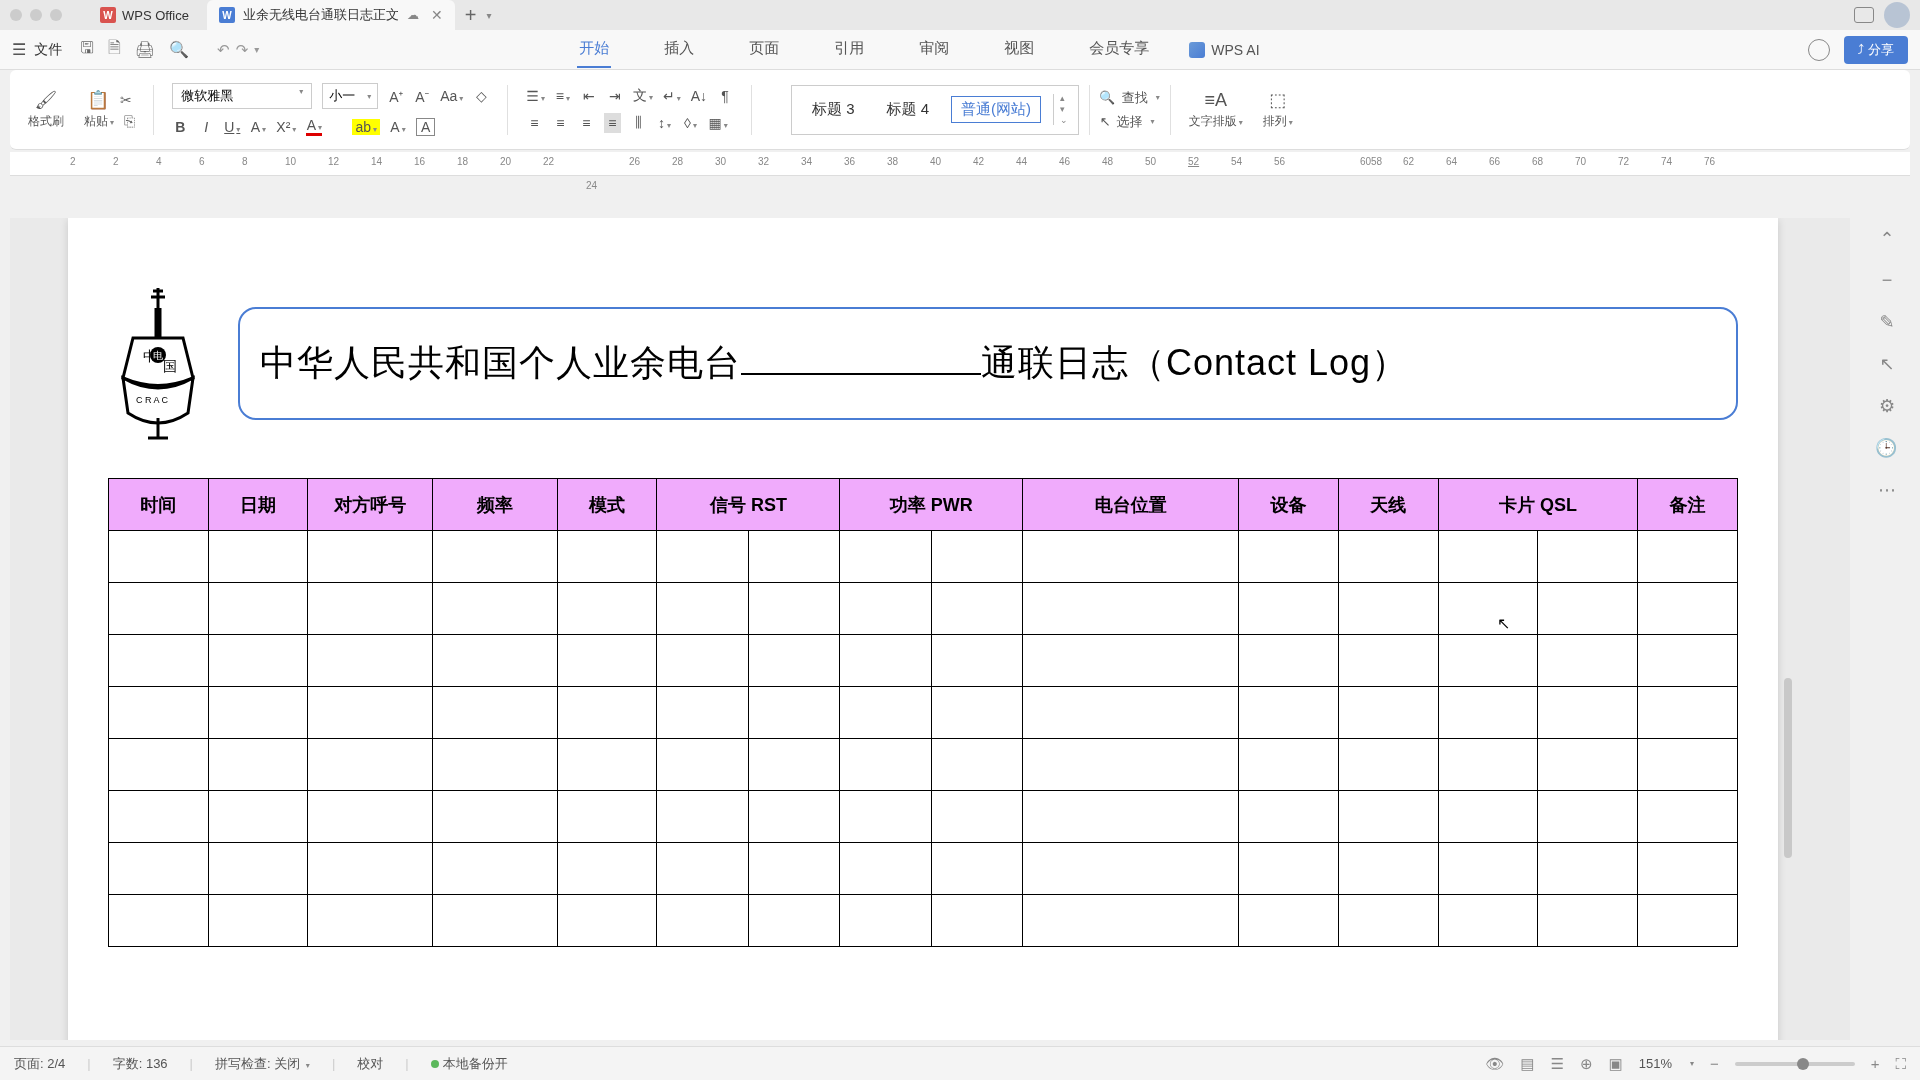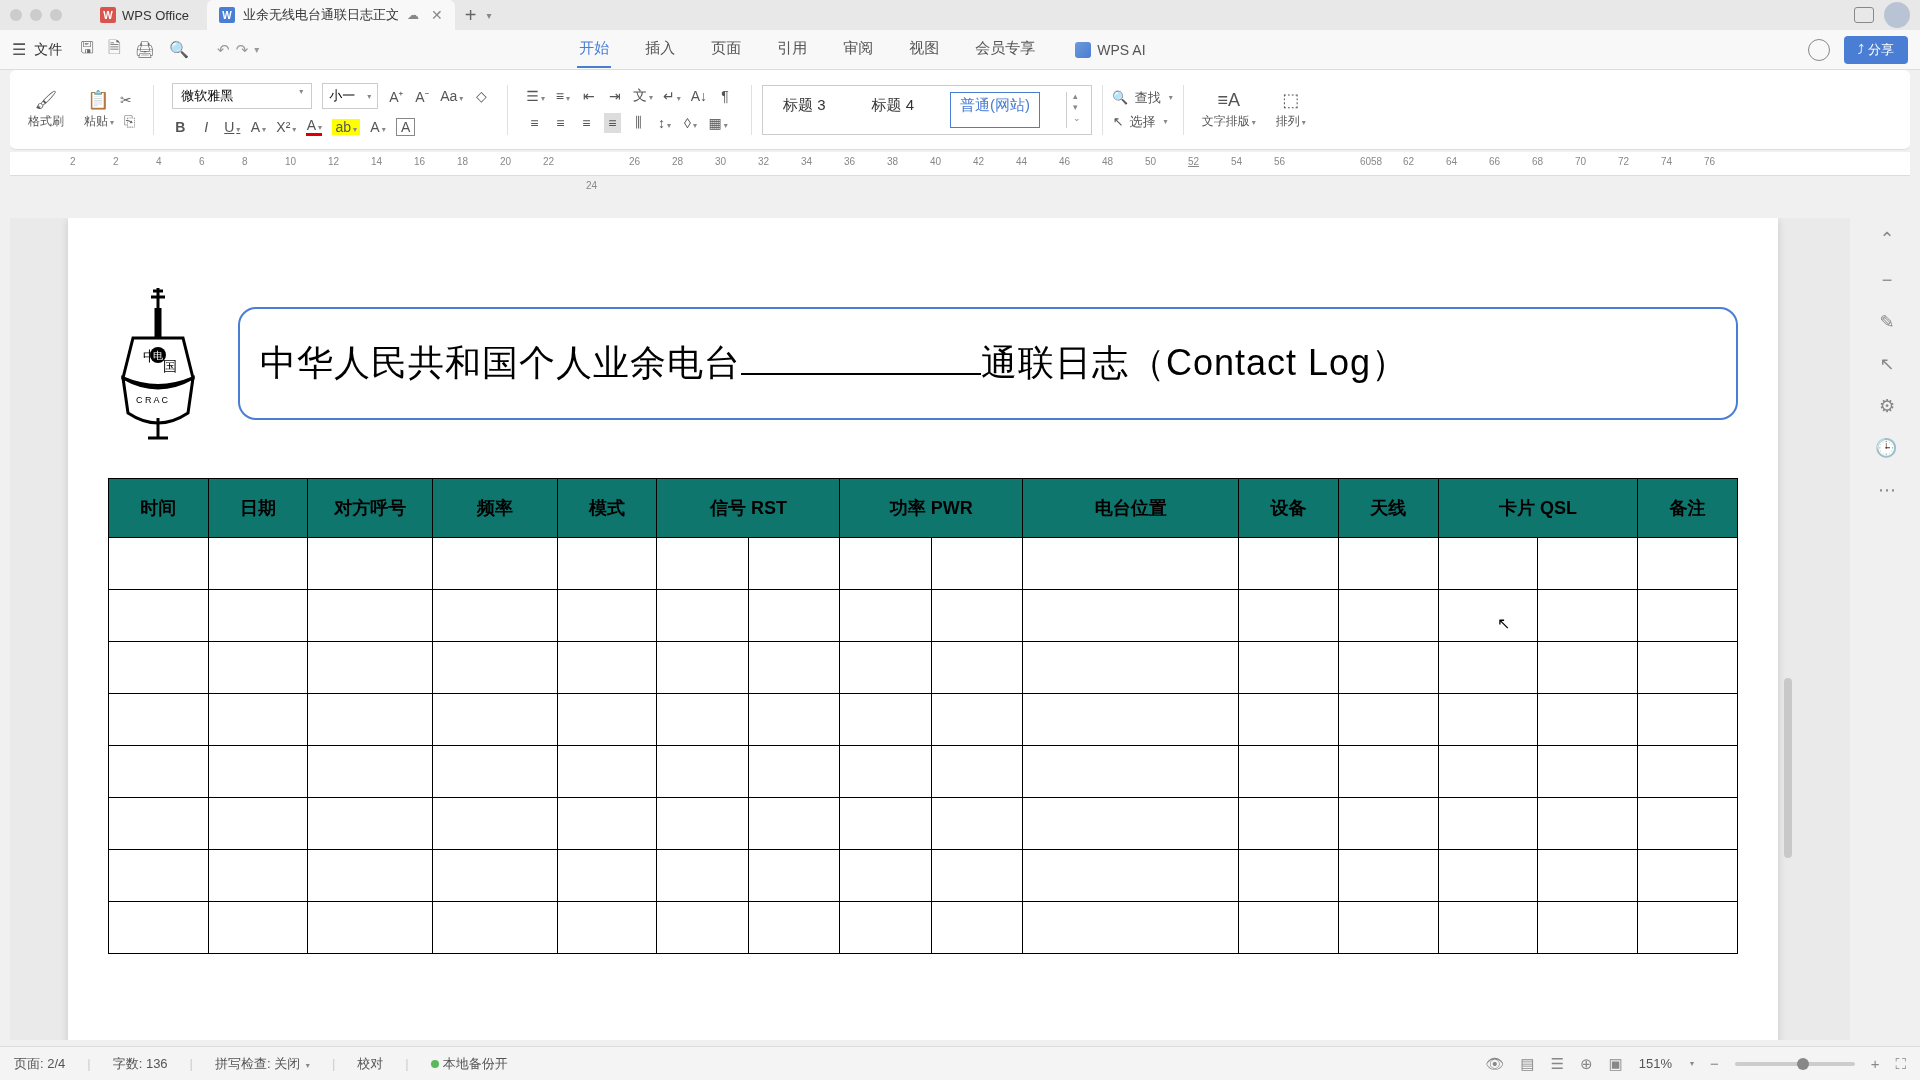--- a/index.html
+++ b/index.html
@@ -23,21 +23,21 @@
 .avatar { width:26px; height:26px; border-radius:50%; background:#b8c4d4; }
 
 
 .menubar { height:40px; background:#f8f8f8; border-bottom:1px solid #ddd; display:flex; align-items:center; padding:0 12px; gap:8px; }
 .hamburger { font-size:16px; color:#555; }
 .file-txt { font-size:14px; color:#333; margin-right:10px; }
 .qa-icons { display:flex; gap:14px; align-items:center; margin-right:20px; }
 .qa-icons span { color:#666; font-size:16px; }
 .history { display:flex; gap:6px; align-items:center; margin-right:30px; }
 .history span { color:#999; font-size:15px; }
-.menutabs { display:flex; gap:32px; margin-left:280px; }
+.menutabs { display:flex; gap:51px; margin-left:280px; }
 .menutab { font-size:15px; color:#555; padding:8px 2px; }
 .menutab.active { color:#4a7dd4; border-bottom:2px solid #4a7dd4; font-weight:500; }
 .wps-ai { display:flex; align-items:center; gap:6px; font-size:14px; color:#555; margin-left:30px; }
 .wps-ai-icon { width:16px; height:16px; background:linear-gradient(135deg,#6b9bd8,#4a7dd4); border-radius:3px; }
 .menubar-right { margin-left:auto; display:flex; gap:14px; align-items:center; }
 .cloud-ic { width:22px; height:22px; border:1.5px solid #888; border-radius:50%; }
 .share-btn { background:#4a7dd4; color:#fff; padding:5px 14px; border-radius:4px; font-size:13px; display:flex; align-items:center; gap:4px; }
 
 
 .ribbon { height:80px; background:#fff; border-bottom:1px solid #ddd; display:flex; align-items:center; padding:0 10px; gap:4px; margin:0 10px; border-radius:6px; }
@@ -48,21 +48,21 @@
 .ricon-sm { font-size:14px; color:#666; }
 .vsep { width:1px; height:50px; background:#e0e0e0; margin:0 6px; }
 .font-sel { border:1px solid #ccc; padding:3px 8px; font-size:13px; width:140px; display:flex; justify-content:space-between; align-items:flex-start; background:#fff; }
 .size-sel { border:1px solid #ccc; padding:3px 6px; font-size:13px; width:56px; display:flex; justify-content:space-between; align-items:center; background:#fff; }
 .fmt-row { display:flex; gap:10px; align-items:center; margin:3px 0; }
 .fmt-btn { font-size:14px; color:#555; min-width:16px; text-align:center; }
 .fmt-btn.bold { font-weight:bold; }
 .fmt-btn.italic { font-style:italic; }
 .fmt-btn.underline { text-decoration:underline; }
 .caret { font-size:8px; color:#888; margin-left:2px; }
-.style-box { border:1px solid #ccc; padding:6px 10px; display:flex; gap:26px; height:50px; }
+.style-box { border:1px solid #ccc; padding:6px 10px; display:flex; gap:12px; align-items:center; height:50px;margin-left:29px; }
 .style-item { font-size:15px; color:#333; padding:4px 10px; }
 .style-item.sel { border:1px solid #4a7dd4; color:#4a7dd4; padding:3px 9px; }
 .style-arrows { display:flex; flex-direction:column; gap:2px; border-left:1px solid #ccc; padding-left:6px; }
 .style-arrows span { font-size:9px; color:#888; line-height:1; }
 .search-grp { display:flex; flex-direction:column; gap:6px; }
 .search-item { display:flex; align-items:center; gap:6px; font-size:13px; color:#555; }
 
 
 .ruler-wrap { height:24px; background:#fff; margin:2px 10px 0; position:relative; border-bottom:1px solid #ddd; }
 .ruler { position:absolute; left:60px; right:60px; height:24px; display:flex; align-items:center; }
@@ -77,21 +77,21 @@
 .header-row { display:flex; align-items:center; gap:30px; margin-bottom:30px; }
 .logo { width:100px; height:170px; display:flex; align-items:center; justify-content:center; }
 .logo svg { width:90px; height:160px; }
 .title-box { flex:1; border:2px solid #4a7dd4; border-radius:18px; padding:30px 20px; }
 .title-text { font-size:36px; font-weight:500; color:#000; letter-spacing:1px; }
 .title-blank { display:inline-block; border-bottom:2px solid #000; width:240px; vertical-align:baseline; }
 
 
 .log-table { width:100%; border-collapse:collapse; }
 .log-table th, .log-table td { border:1.5px solid #000; text-align:center; font-size:18px; padding:10px 4px; }
-.log-table .hdr1 { background:#0f766e; font-weight:normal; height:59px; }
+.log-table .hdr1 { background:#f0abfc; font-weight:normal; height:52px; }
 .log-table .hdr2 { background:#ffe599; font-weight:normal; height:48px; }
 .log-table .datarow td { height:52px; background:#fff; }
 
 
 .right-tools { position:absolute; right:8px; top:218px; width:50px; display:flex; flex-direction:column; gap:20px; align-items:center; padding-top:10px; }
 .right-tools span { color:#888; font-size:18px; }
 
 
 .vscroll { position:absolute; right:58px; top:460px; width:8px; height:180px; background:#c8c8c8; border-radius:4px; }
 
@@ -202,21 +202,21 @@
       <span class="fmt-btn">Aa<span class="caret">▾</span></span>
       <span class="fmt-btn">◇</span>
     </div>
     <div class="fmt-row">
       <span class="fmt-btn bold">B</span>
       <span class="fmt-btn italic">I</span>
       <span class="fmt-btn underline">U<span class="caret">▾</span></span>
       <span class="fmt-btn">A<span class="caret">▾</span></span>
       <span class="fmt-btn">X²<span class="caret">▾</span></span>
       <span class="fmt-btn" style="border-bottom:3px solid #d00;">A<span class="caret">▾</span></span>
-      <span class="fmt-btn" style="background:#ff0;padding:0 3px;">ab<span class="caret">▾</span></span>
+      <span class="fmt-btn" style="background:#ff0;padding:0 3px;margin-left:20px;">ab<span class="caret">▾</span></span>
       <span class="fmt-btn">A<span class="caret">▾</span></span>
       <span class="fmt-btn" style="border:1px solid #888;padding:0 4px;">A</span>
     </div>
   </div>
   <div class="vsep"></div>
   <div class="rgroup" style="align-items:flex-start;">
     <div class="fmt-row">
       <span class="fmt-btn">☰<span class="caret">▾</span></span>
       <span class="fmt-btn">≡<span class="caret">▾</span></span>
       <span class="fmt-btn">⇤</span>

